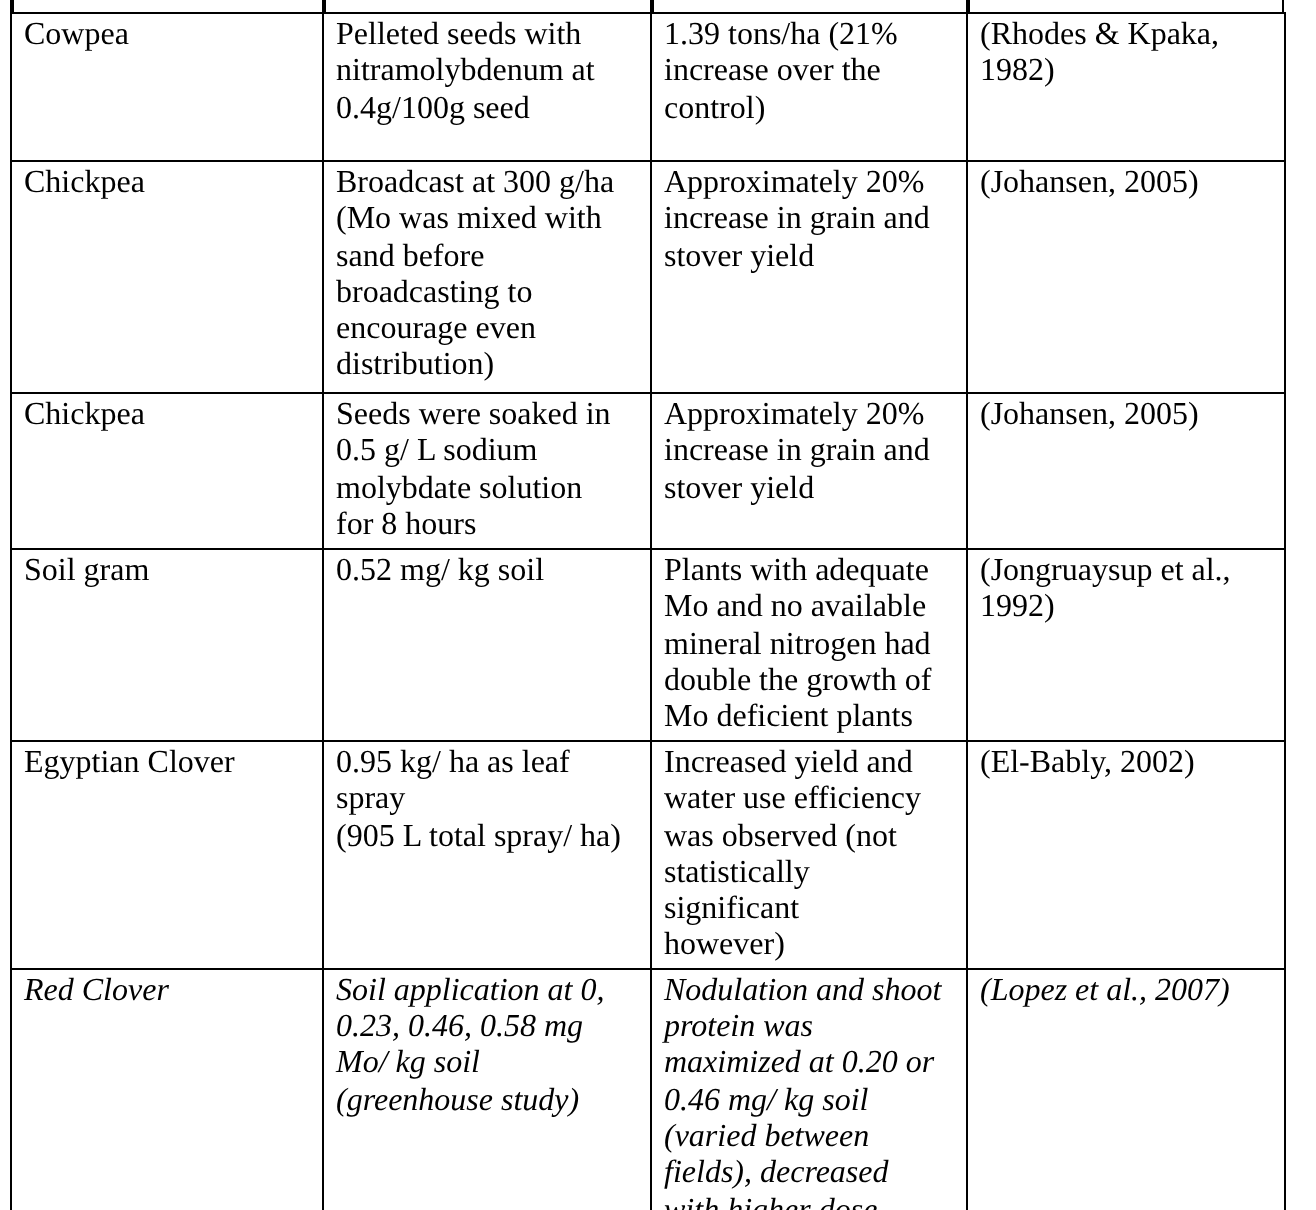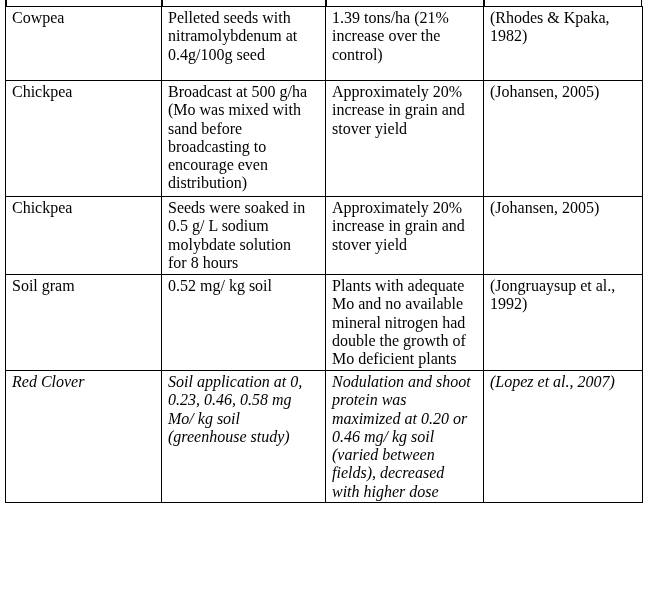--- a/index.html
+++ b/index.html
@@ -73,21 +73,21 @@
 nitramolybdenum at
 0.4g/100g seed</td>
         <td>1.39 tons/ha (21%
 increase over the
 control)</td>
         <td>(Rhodes &amp; Kpaka,
 1982)</td>
       </tr>
       <tr class="r2">
         <td>Chickpea</td>
-        <td>Broadcast at 500 g/ha
+        <td>Broadcast at 300 g/ha
 (Mo was mixed with
 sand before
 broadcasting to
 encourage even
 distribution)</td>
         <td>Approximately 20%
 increase in grain and
 stover yield</td>
         <td>(Johansen, 2005)</td>
       </tr>
@@ -106,20 +106,32 @@
         <td>Soil gram</td>
         <td>0.52 mg/ kg soil</td>
         <td>Plants with adequate
 Mo and no available
 mineral nitrogen had
 double the growth of
 Mo deficient plants</td>
         <td>(Jongruaysup et al.,
 1992)</td>
       </tr>
+      <tr class="r5">
+        <td>Egyptian Clover</td>
+        <td>0.95 kg/ ha as leaf
+spray
+(905 L total spray/ ha)</td>
+        <td>Increased yield and
+water use efficiency
+was observed (not
+statistically significant
+however)</td>
+        <td>(El-Bably, 2002)</td>
+      </tr>
       <tr class="r6">
         <td>Red Clover</td>
         <td>Soil application at 0,
 0.23, 0.46, 0.58 mg
 Mo/ kg soil
 (greenhouse study)</td>
         <td>Nodulation and shoot
 protein was
 maximized at 0.20 or
 0.46 mg/ kg soil

